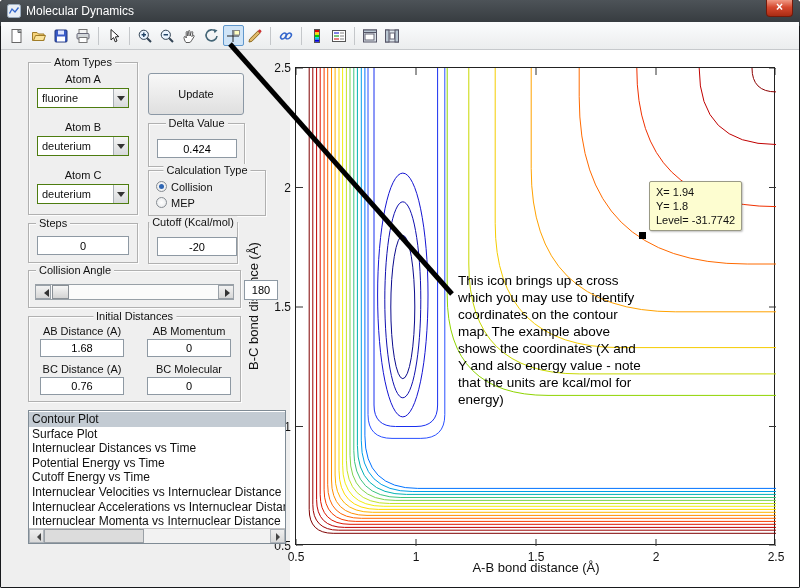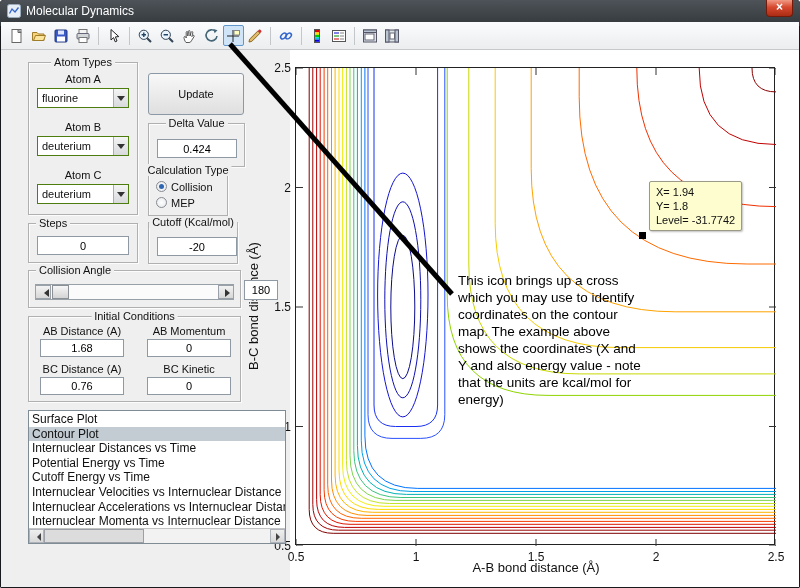--- a/index.html
+++ b/index.html
@@ -226,21 +226,21 @@
     </div>
   </div>
 
   <div class="btn" style="left:148px;top:73px;width:96px;height:42px;">Update</div>
 
   <div class="panel" style="left:148px;top:123px;width:97px;height:44px;">
     <span class="ptitle center">Delta Value</span>
     <input class="edit" style="left: 8px; top: 15px; width: 80px; height: 19px;" value="0.424">
   </div>
 
-  <div class="panel" style="left:148px;top:170px;width:80px;height:46px;text-align:center;">
+  <div class="panel" style="left:148px;top:170px;width:118px;height:46px;text-align:center;">
     <span class="ptitle center">Calculation Type</span>
     <div class="radio-row" style="left:7px;top:9px;">
       <span class="radio on"></span>
       <span>Collision</span>
     </div>
     <div class="radio-row" style="left:7px;top:25px;">
       <span class="radio"></span>
       <span>MEP</span>
     </div>
   </div>
@@ -259,35 +259,35 @@
     <span class="ptitle left">Collision Angle</span>
     <div class="slider" style="left:6px;top:13px;width:199px;height:16px;">
       <span class="sl-btn left"></span>
       <span class="sl-thumb"></span>
       <span class="sl-btn right"></span>
     </div>
   </div>
   <input class="edit" style="left: 244px; top: 280px; width: 34px; height: 20px;" value="180">
 
   <div class="panel" style="left:28px;top:316px;width:213px;height:86px;">
-    <span class="ptitle center">Initial Conditions</span>
+    <span class="ptitle center">Initial Distances</span>
     <div class="flabel" style="left:3px;top:8px;width:100px;">AB Distance (A)</div>
     <div class="flabel" style="left:110px;top:8px;width:100px;">AB Momentum</div>
     <input class="edit" style="left: 11px; top: 22px; width: 84px; height: 18px;" value="1.68">
     <input class="edit" style="left: 118px; top: 22px; width: 84px; height: 18px;" value="0">
     <div class="flabel" style="left:3px;top:46px;width:100px;">BC Distance (A)</div>
-    <div class="flabel" style="left:110px;top:46px;width:100px;">BC Kinetic</div>
+    <div class="flabel" style="left:110px;top:46px;width:100px;">BC Molecular</div>
     <input class="edit" style="left: 11px; top: 60px; width: 84px; height: 18px;" value="0.76">
     <input class="edit" style="left: 118px; top: 60px; width: 84px; height: 18px;" value="0">
   </div>
 
   <div class="listbox">
     <div class="lb-items">
+        <div class="lb-item sel">Contour Plot</div>
         <div class="lb-item">Surface Plot</div>
-        <div class="lb-item sel">Contour Plot</div>
         <div class="lb-item">Internuclear Distances vs Time</div>
         <div class="lb-item">Potential Energy vs Time</div>
         <div class="lb-item">Cutoff Energy vs Time</div>
         <div class="lb-item">Internuclear Velocities vs Internuclear Distance</div>
         <div class="lb-item">Internuclear Accelerations vs Internuclear Distance</div>
         <div class="lb-item">Internuclear Momenta vs Internuclear Distance</div>
       </div>
     <div class="hscroll">
       <span class="hs-btn left"></span>
       <span class="hs-thumb"></span>

